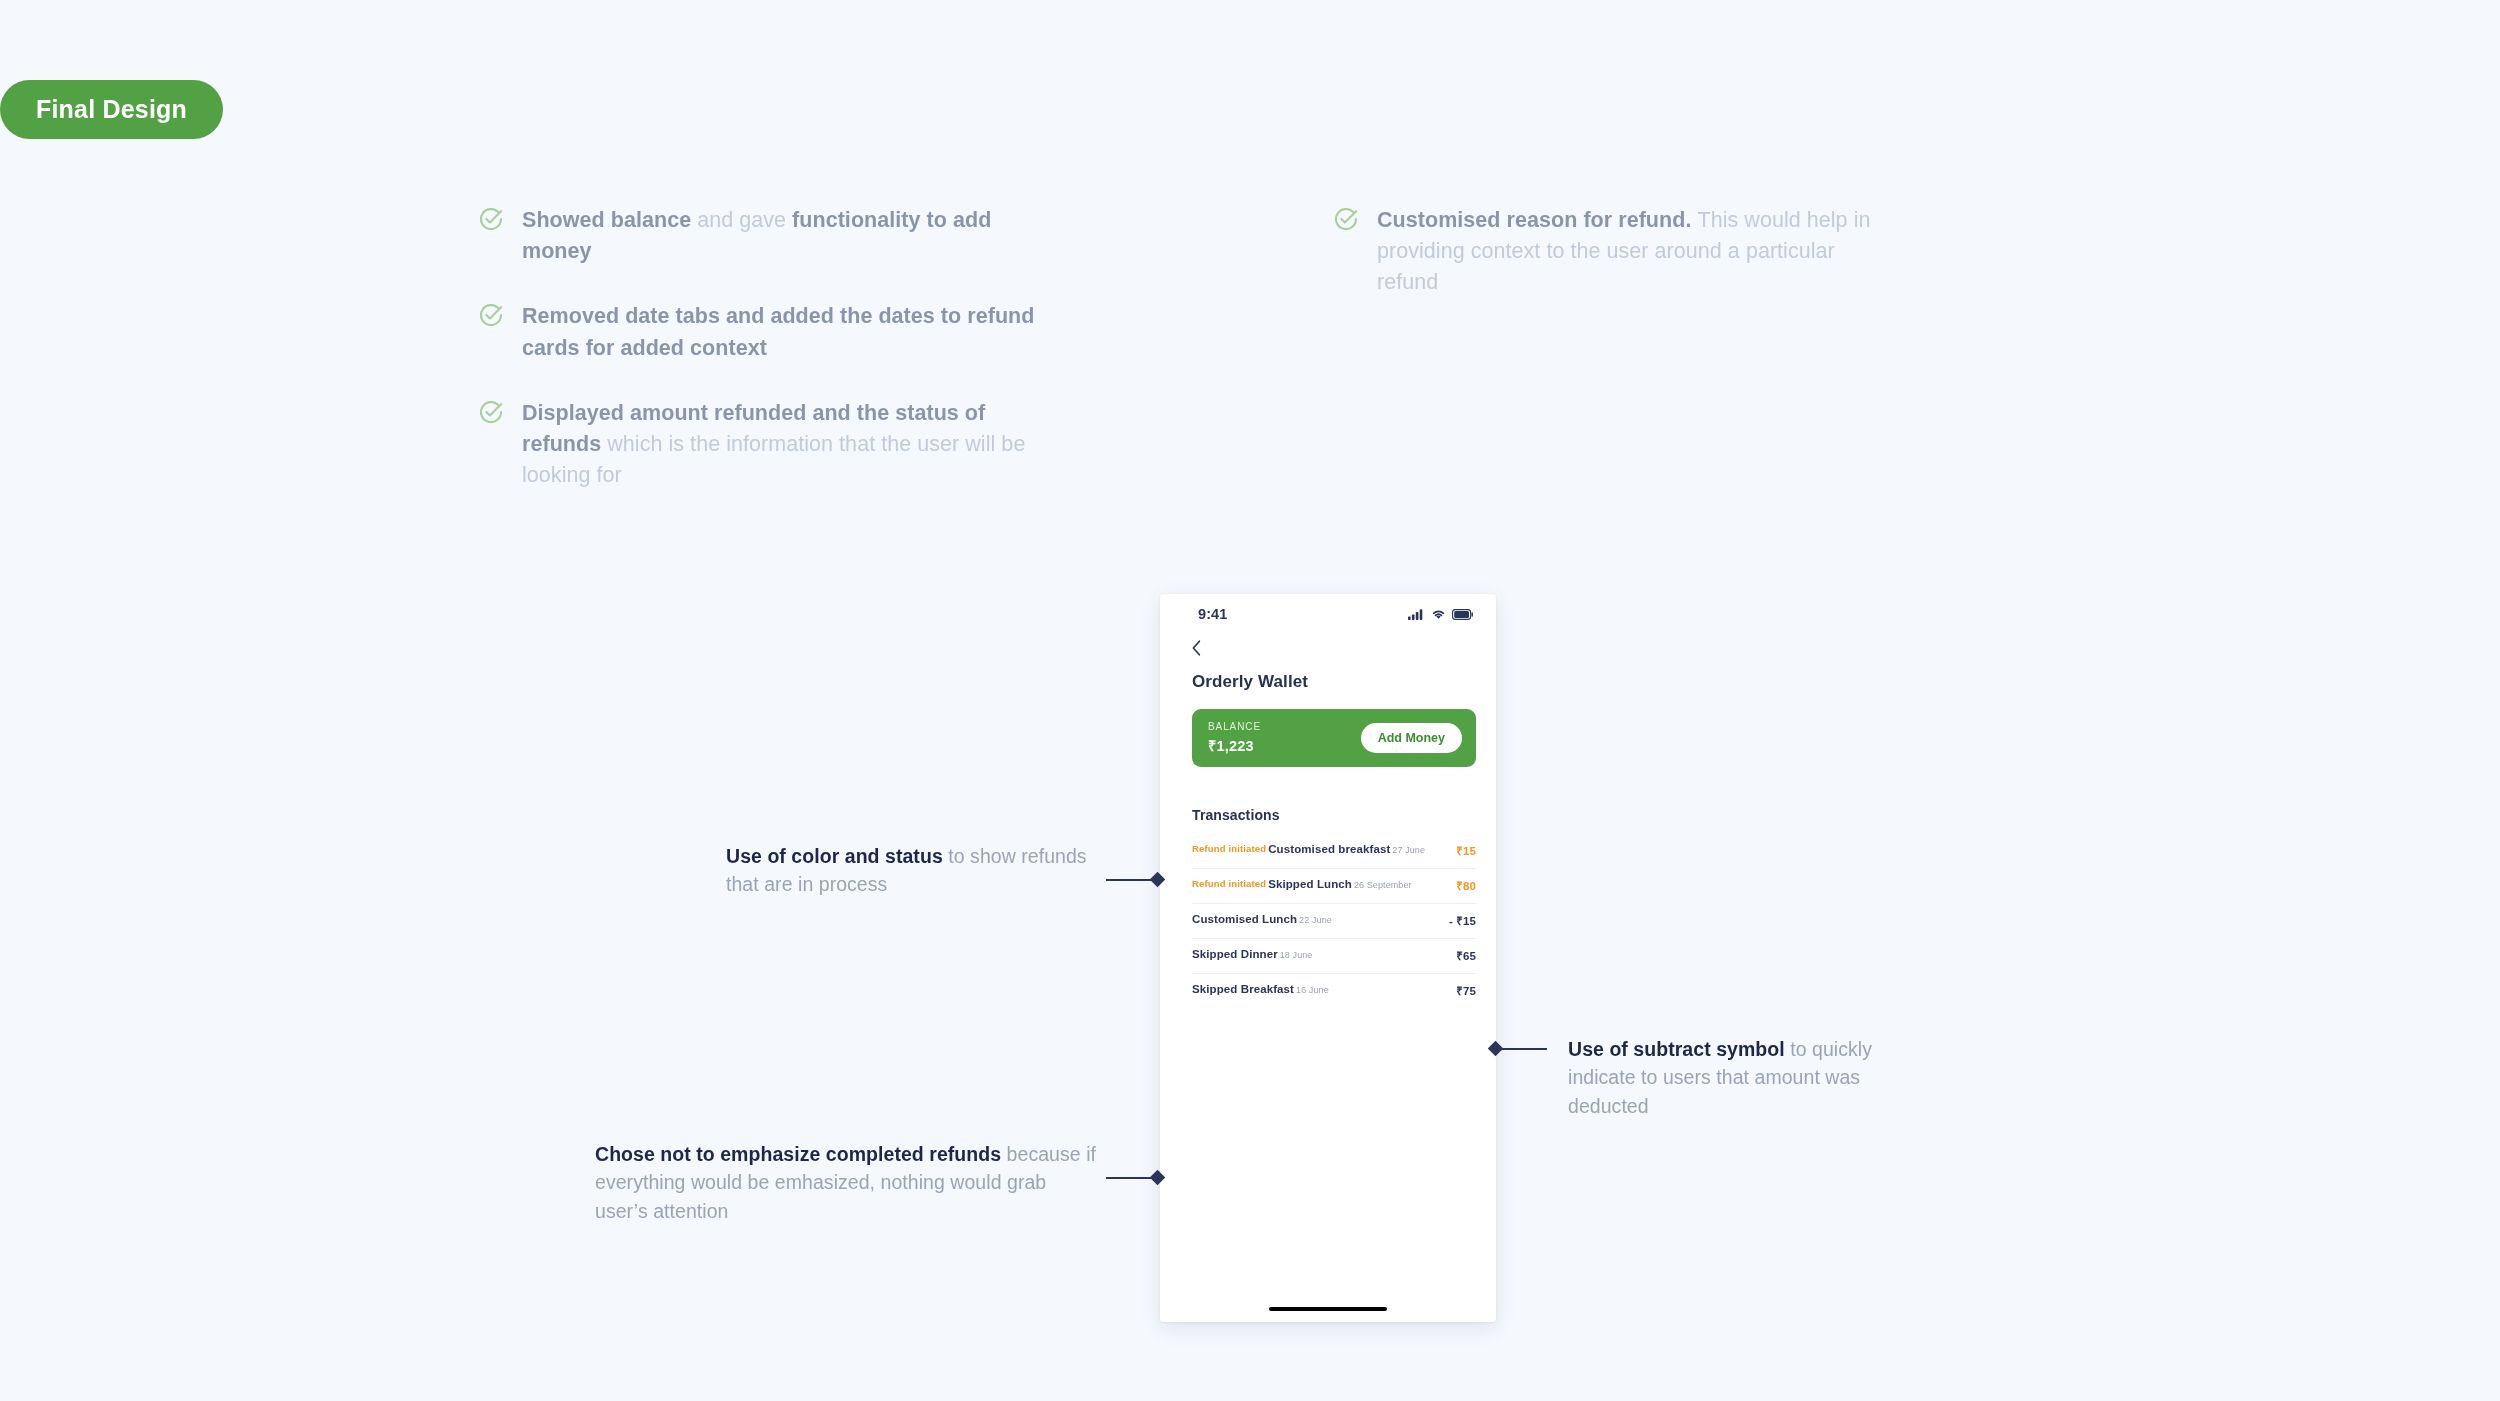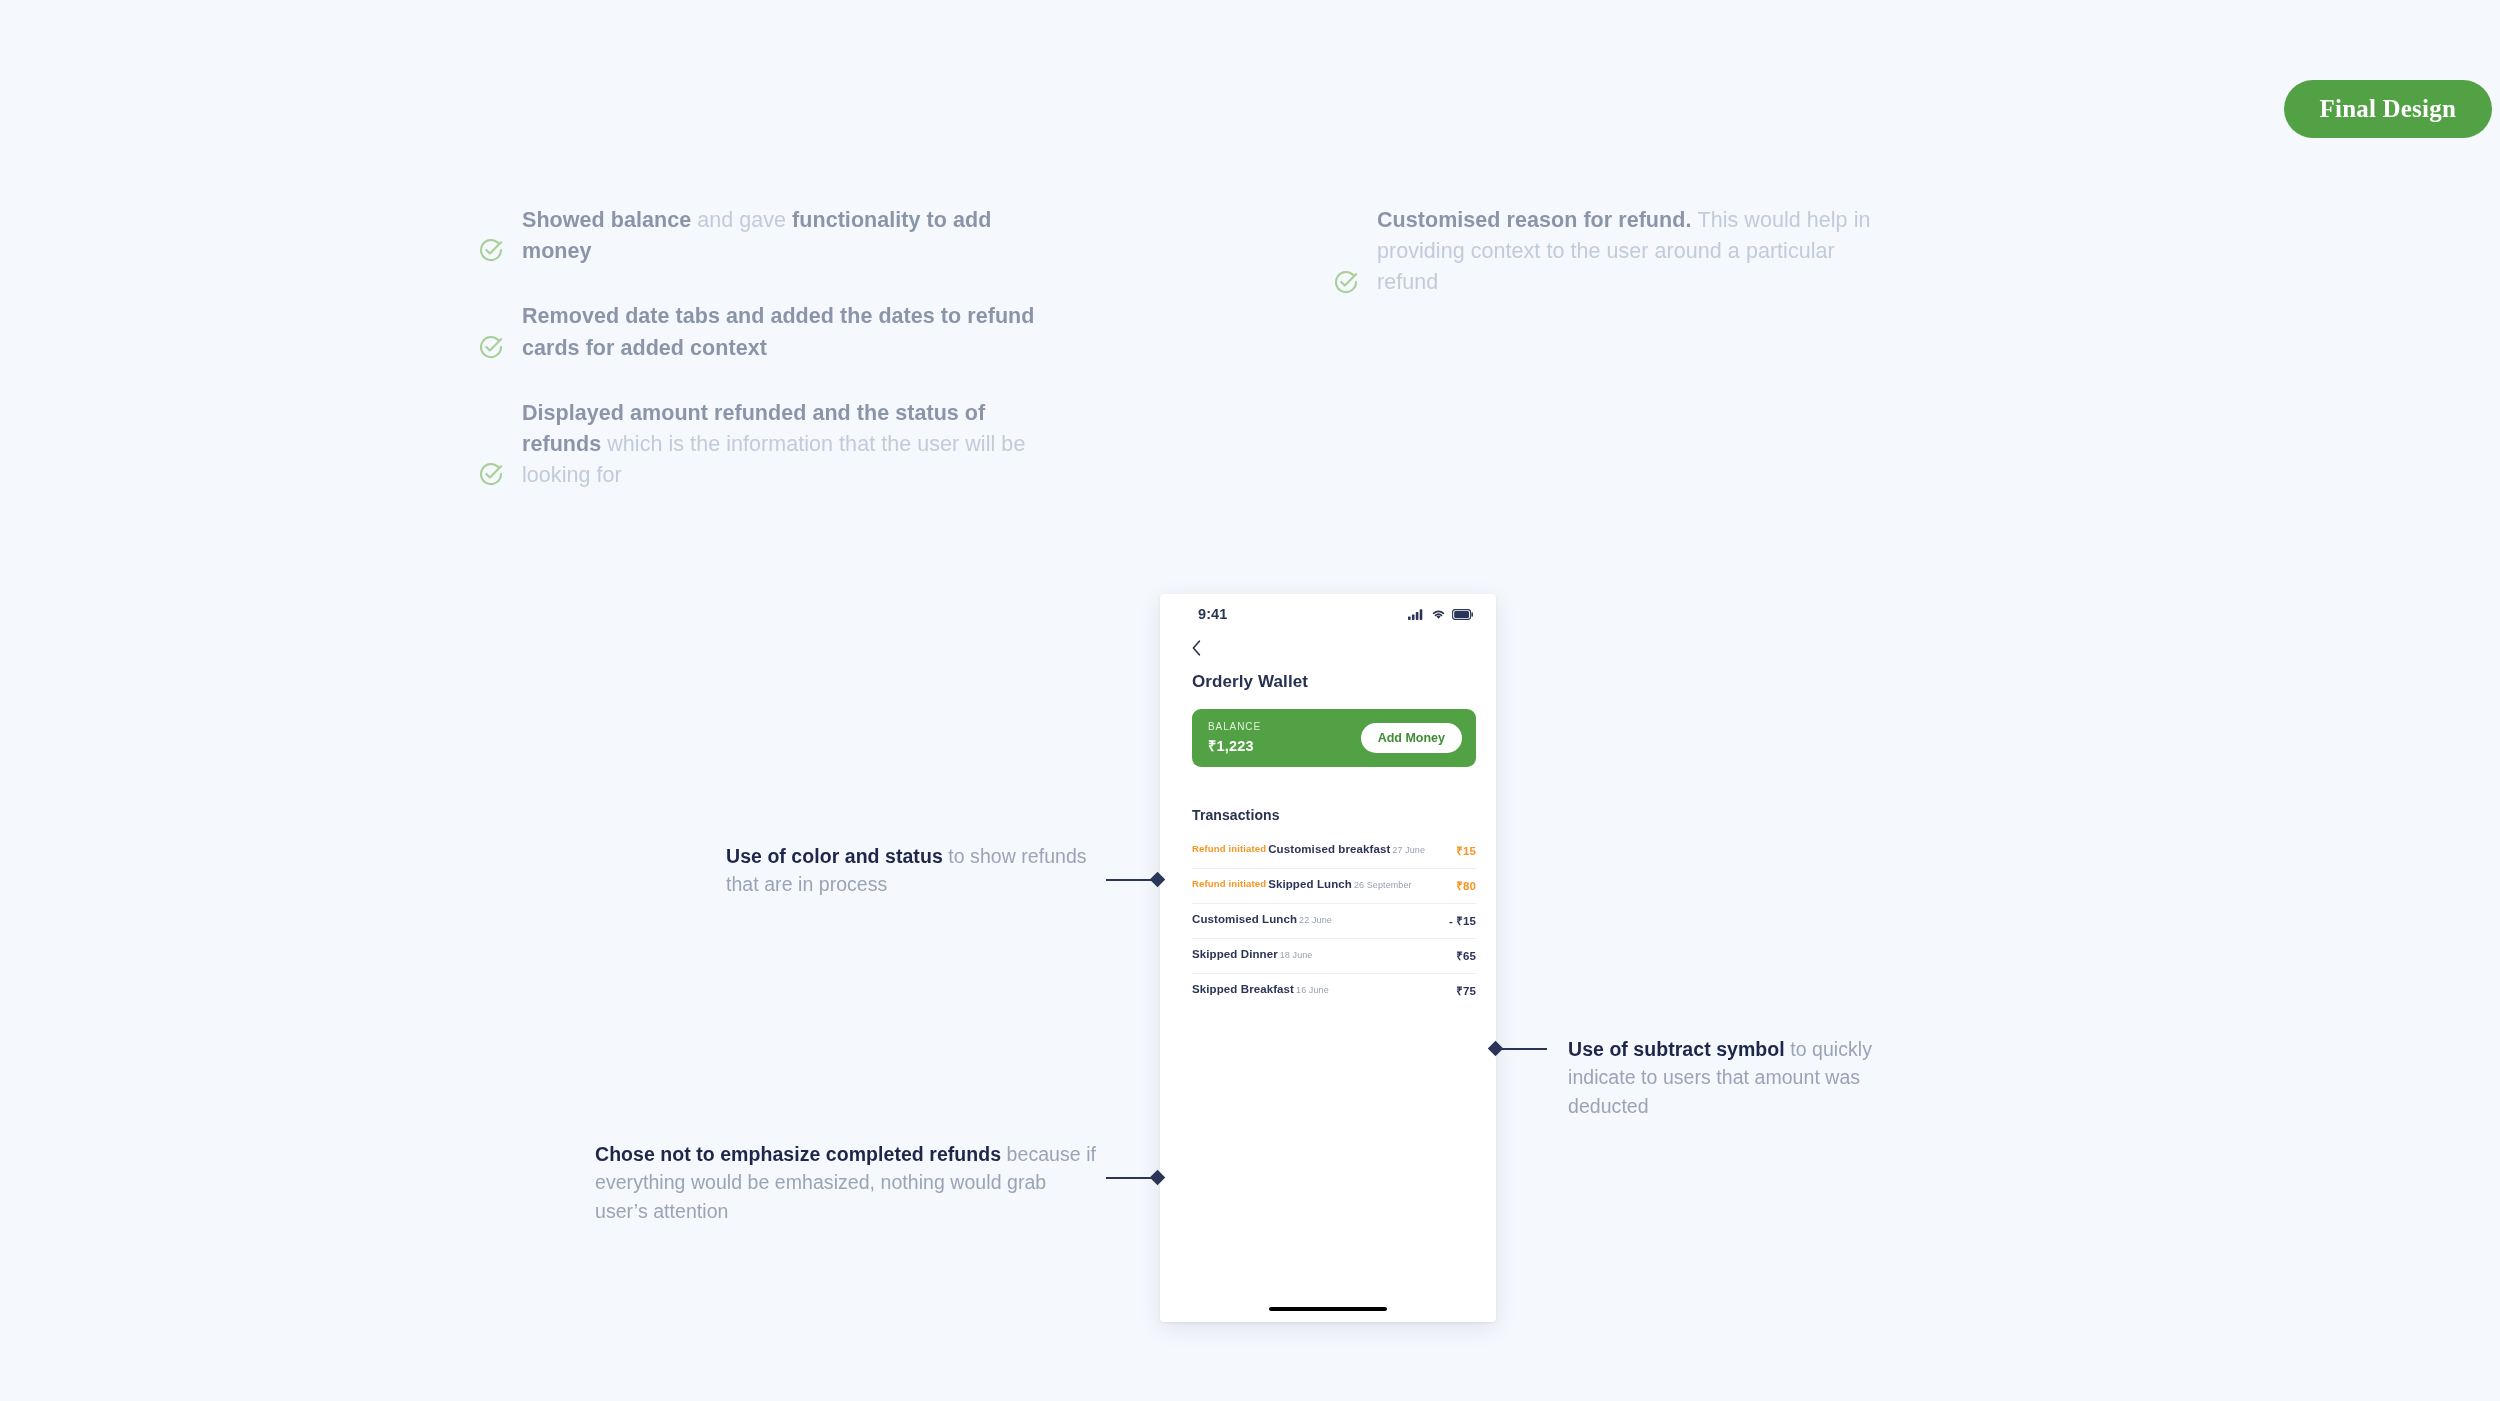--- a/index.html
+++ b/index.html
@@ -10,21 +10,21 @@
     background: #f5f8fd;
     font-family: "Liberation Sans", sans-serif;
     position: relative;
     overflow: hidden;
   }
 
   
   .pill-wrap {
     position: absolute;
     top: 80px; left: 0; right: 8px;
-    display: flex; justify-content: flex-end; font-family: Liberation Serif, serif;
+    display: flex; justify-content: flex-start;
   }
   .pill {
     background: #53a145;
     color: #ffffff;
     font-size: 25px;
     font-weight: bold;
     padding: 15px 36px;
     border-radius: 40px;
     letter-spacing: 0.2px;
     white-space: nowrap;
@@ -38,21 +38,20 @@
     width: 1420px;
     display: flex;
     gap: 290px;
   }
   .bullet-col { width: 600px; display: flex; flex-direction: column; }
 
   .bullet {
     display: flex;
     gap: 18px;
     margin-bottom: 34px;
-    align-items: flex-end;
   }
   .bullet .check-icon { flex: 0 0 auto; margin-top: 1px; }
   .bullet .btext {
     font-size: 21.5px;
     line-height: 1.45;
     color: #c2cbd9;
     letter-spacing: 0.05px;
   }
   .bullet .btext b { font-weight: bold; color: #8b95a8; }
 

